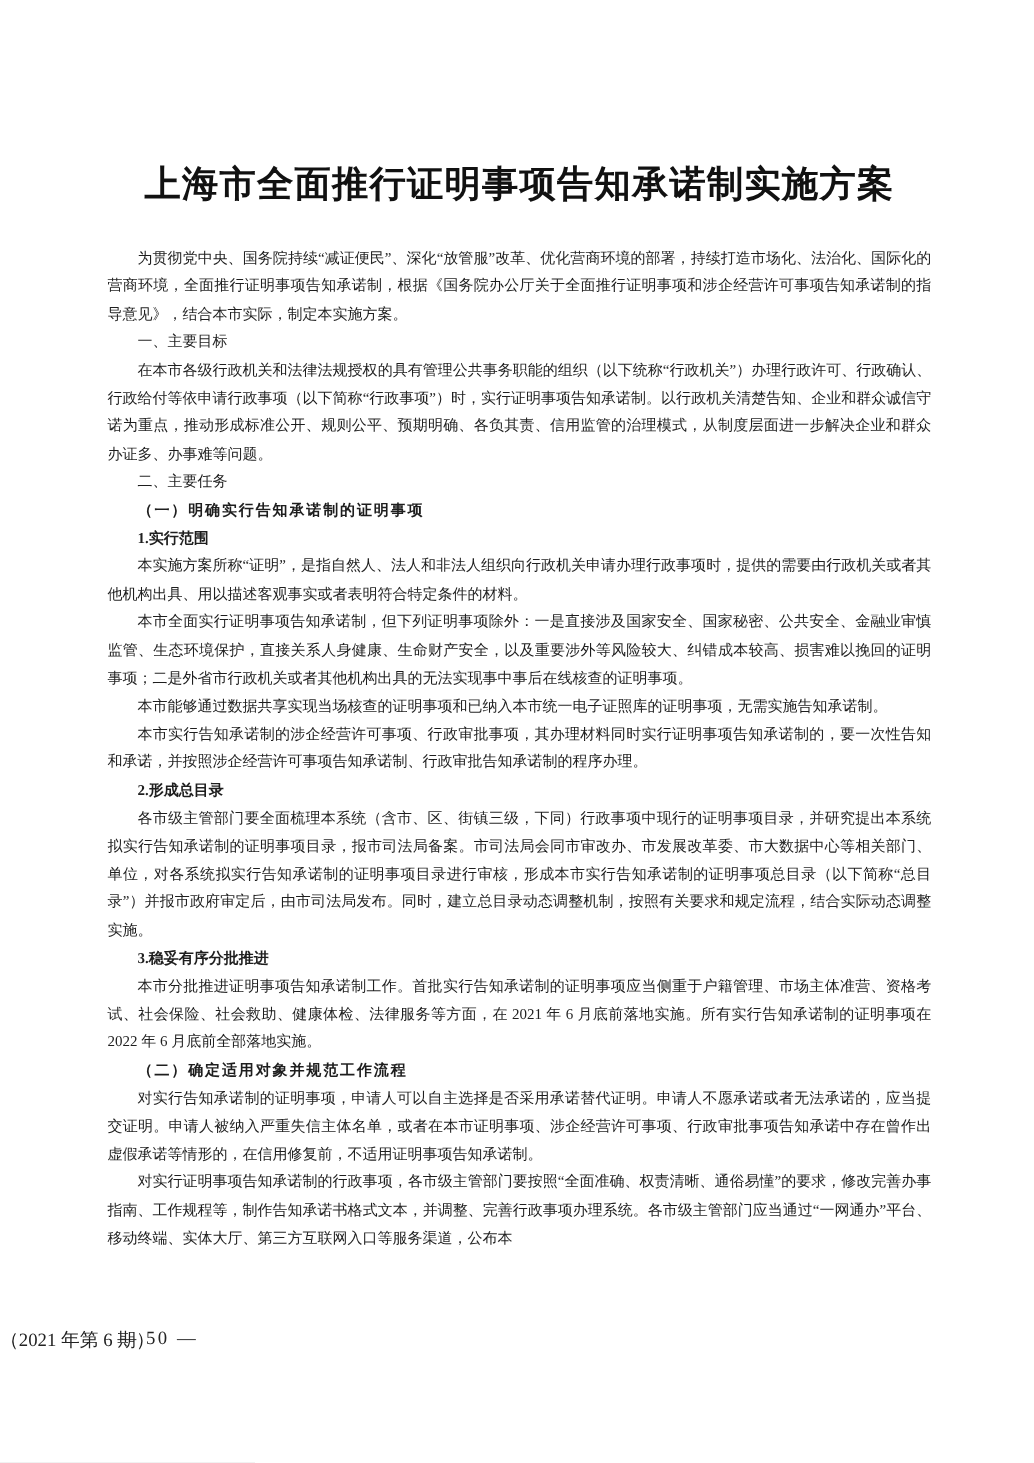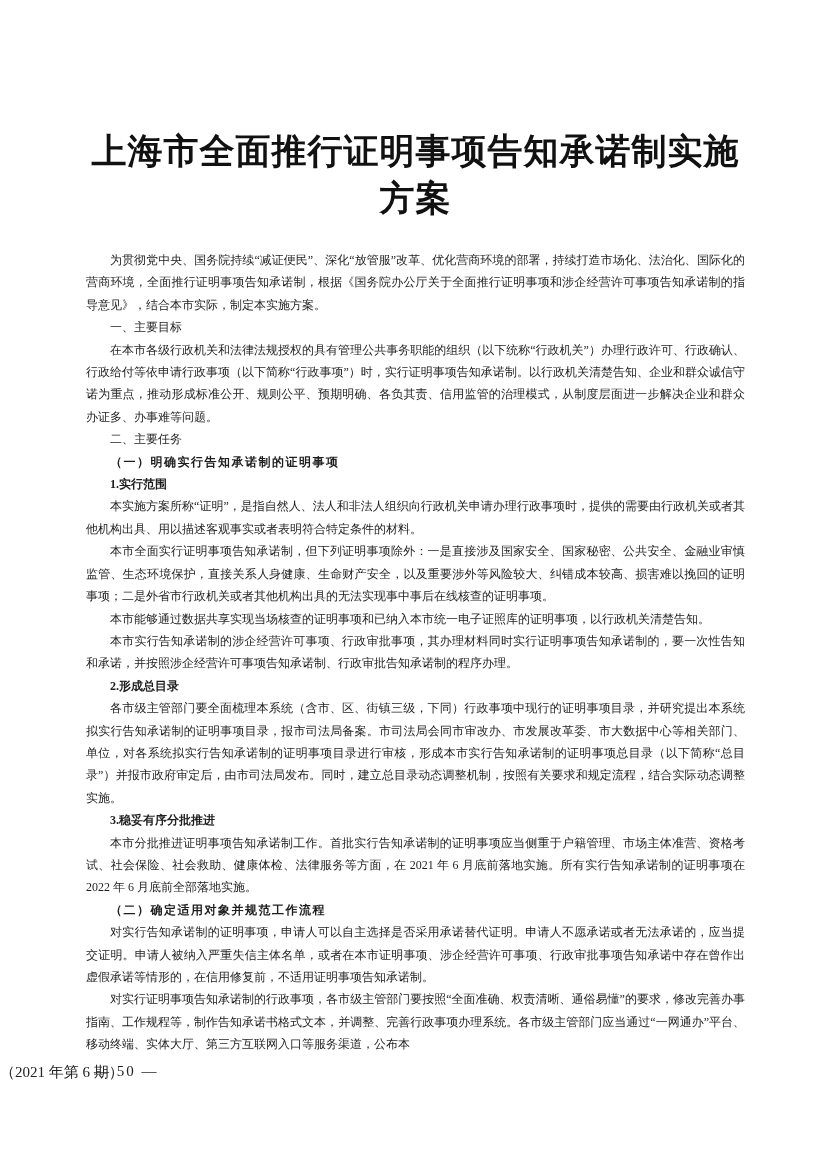--- a/index.html
+++ b/index.html
@@ -17,21 +17,21 @@
     color: #1e1e1e;
     font-family: "Liberation Serif", "DejaVu Serif", serif;
   }
   .content {
     margin: 0 82px 0 86px;
   }
   .doc-title {
     margin: 0 0 27px 0;
     padding-top: 128px;
     text-align: center;
-    font-size: 35px;
+    font-size: 29px;
     font-weight: bold;
     letter-spacing: 1px;
     font-family: "Liberation Serif", "DejaVu Serif", serif;
     color: #111111;
   }
   .block {
     margin: 0;
     font-size: 12px;
     line-height: 22.4px;
     text-align: justify;
@@ -81,21 +81,21 @@
   <div class="content">
     <h1 class="doc-title">上海市全面推行证明事项告知承诺制实施方案</h1>
     <p class="block para">为贯彻党中央、国务院持续“减证便民”、深化“放管服”改革、优化营商环境的部署，持续打造市场化、法治化、国际化的营商环境，全面推行证明事项告知承诺制，根据《国务院办公厅关于全面推行证明事项和涉企经营许可事项告知承诺制的指导意见》，结合本市实际，制定本实施方案。</p>
     <h2 class="block heading">一、主要目标</h2>
     <p class="block para">在本市各级行政机关和法律法规授权的具有管理公共事务职能的组织（以下统称“行政机关”）办理行政许可、行政确认、行政给付等依申请行政事项（以下简称“行政事项”）时，实行证明事项告知承诺制。以行政机关清楚告知、企业和群众诚信守诺为重点，推动形成标准公开、规则公平、预期明确、各负其责、信用监管的治理模式，从制度层面进一步解决企业和群众办证多、办事难等问题。</p>
     <h2 class="block heading">二、主要任务</h2>
     <h3 class="block kai">（一）明确实行告知承诺制的证明事项</h3>
     <h4 class="block subitem">1.实行范围</h4>
     <p class="block para">本实施方案所称“证明”，是指自然人、法人和非法人组织向行政机关申请办理行政事项时，提供的需要由行政机关或者其他机构出具、用以描述客观事实或者表明符合特定条件的材料。</p>
     <p class="block para">本市全面实行证明事项告知承诺制，但下列证明事项除外：一是直接涉及国家安全、国家秘密、公共安全、金融业审慎监管、生态环境保护，直接关系人身健康、生命财产安全，以及重要涉外等风险较大、纠错成本较高、损害难以挽回的证明事项；二是外省市行政机关或者其他机构出具的无法实现事中事后在线核查的证明事项。</p>
-    <p class="block para">本市能够通过数据共享实现当场核查的证明事项和已纳入本市统一电子证照库的证明事项，以行政机关清楚告知。</p>
+    <p class="block para">本市能够通过数据共享实现当场核查的证明事项和已纳入本市统一电子证照库的证明事项，无需实施告知承诺制。</p>
     <p class="block para">本市实行告知承诺制的涉企经营许可事项、行政审批事项，其办理材料同时实行证明事项告知承诺制的，要一次性告知和承诺，并按照涉企经营许可事项告知承诺制、行政审批告知承诺制的程序办理。</p>
     <h4 class="block subitem">2.形成总目录</h4>
     <p class="block para">各市级主管部门要全面梳理本系统（含市、区、街镇三级，下同）行政事项中现行的证明事项目录，并研究提出本系统拟实行告知承诺制的证明事项目录，报市司法局备案。市司法局会同市审改办、市发展改革委、市大数据中心等相关部门、单位，对各系统拟实行告知承诺制的证明事项目录进行审核，形成本市实行告知承诺制的证明事项总目录（以下简称“总目录”）并报市政府审定后，由市司法局发布。同时，建立总目录动态调整机制，按照有关要求和规定流程，结合实际动态调整实施。</p>
     <h4 class="block subitem">3.稳妥有序分批推进</h4>
     <p class="block para">本市分批推进证明事项告知承诺制工作。首批实行告知承诺制的证明事项应当侧重于户籍管理、市场主体准营、资格考试、社会保险、社会救助、健康体检、法律服务等方面，在 2021 年 6 月底前落地实施。所有实行告知承诺制的证明事项在 2022 年 6 月底前全部落地实施。</p>
     <h3 class="block kai">（二）确定适用对象并规范工作流程</h3>
     <p class="block para">对实行告知承诺制的证明事项，申请人可以自主选择是否采用承诺替代证明。申请人不愿承诺或者无法承诺的，应当提交证明。申请人被纳入严重失信主体名单，或者在本市证明事项、涉企经营许可事项、行政审批事项告知承诺中存在曾作出虚假承诺等情形的，在信用修复前，不适用证明事项告知承诺制。</p>
     <p class="block para">对实行证明事项告知承诺制的行政事项，各市级主管部门要按照“全面准确、权责清晰、通俗易懂”的要求，修改完善办事指南、工作规程等，制作告知承诺书格式文本，并调整、完善行政事项办理系统。各市级主管部门应当通过“一网通办”平台、移动终端、实体大厅、第三方互联网入口等服务渠道，公布本</p>
   </div>
   <div class="footer">

